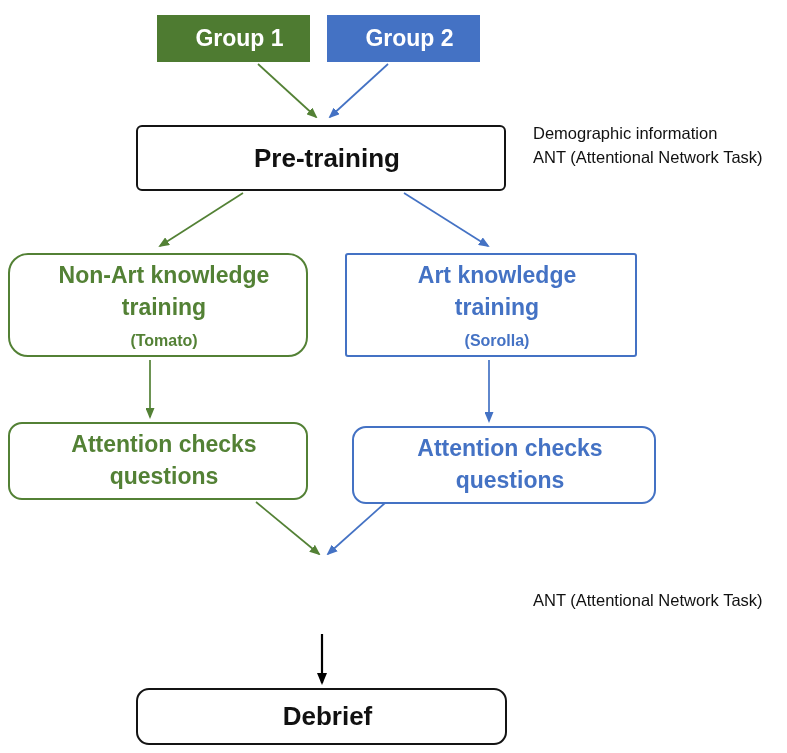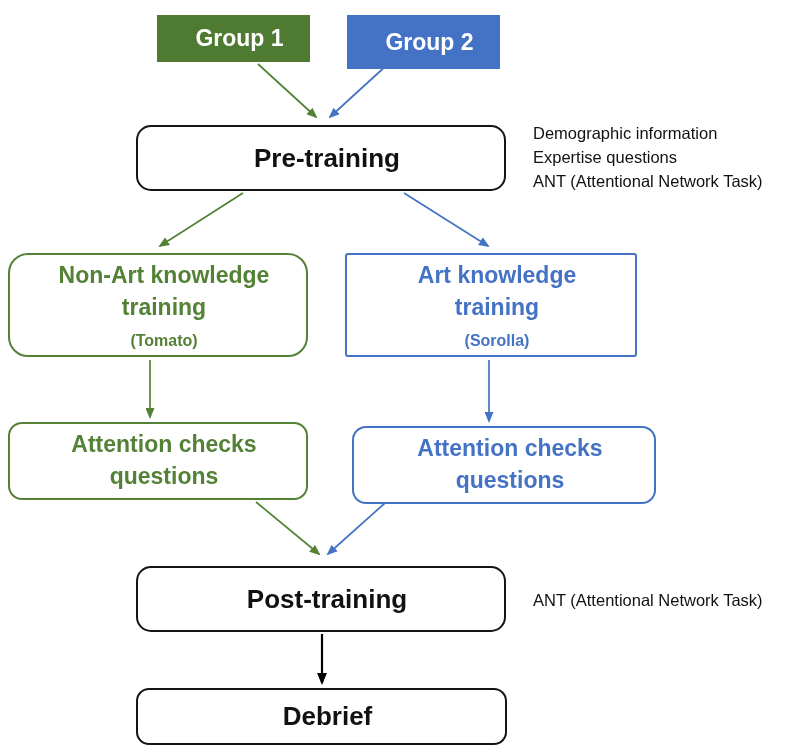--- a/index.html
+++ b/index.html
@@ -29,42 +29,42 @@
     justify-content: center;
     text-align: center;
     box-sizing: border-box;
     padding-left: 12px;
   }
   .fill-green { background: var(--green-fill); color: var(--text-on-fill); }
   .fill-blue  { background: var(--blue-fill);  color: var(--text-on-fill); }
   .outline-black {
     background: #ffffff;
     border: 2.5px solid var(--box-border);
-    border-radius: 15px;
+    border-radius: 6px;
     color: var(--text-dark);
   }
   .outline-green {
     background: #ffffff;
     border: 2px solid var(--green-line);
     border-radius: 17px;
     color: var(--green-line);
   }
   .outline-blue {
     background: #ffffff;
     border: 2px solid var(--blue-line);
     border-radius: 3px;
     color: var(--blue-line);
   }
   .group-label { font-size: 23px; font-weight: 600; }
   .big-label   { font-size: 26px; font-weight: 600; }
   .box-line    { font-size: 23px; font-weight: 600; line-height: 1.38; }
   .subtitle    { font-size: 16px; font-weight: 600; line-height: 1.2; margin-top: 7px; }
 
   #group1       { left: 157px; top: 15px;  width: 153px; height: 47px; }
-  #group2       { left: 327px; top: 15px;  width: 153px; height: 54px; margin-left: 20px; }
+  #group2       { left: 327px; top: 15px;  width: 153px; height: 47px; }
   #pretraining  { left: 136px; top: 125px; width: 370px; height: 66px; }
   #nonart       { left: 8px;   top: 253px; width: 300px; height: 104px; border-radius: 20px; }
   #art          { left: 345px; top: 253px; width: 292px; height: 104px; }
   #attn-left    { left: 8px;   top: 422px; width: 300px; height: 78px; border-radius: 14px; }
   #attn-right   { left: 352px; top: 426px; width: 304px; height: 78px; border-radius: 14px; }
   #posttraining { left: 136px; top: 566px; width: 370px; height: 66px; }
   #debrief      { left: 136px; top: 688px; width: 371px; height: 57px; border-radius: 13px; }
 
   .notes {
     position: absolute;
@@ -116,21 +116,20 @@
   <div id="group2" class="node fill-blue">
     <span class="group-label">Group 2</span>
   </div>
 
   <div id="pretraining" class="node outline-black">
     <span class="big-label">Pre-training</span>
   </div>
 
   <div id="pre-notes" class="notes">
     <div>Demographic information</div>
-    <div>Expertise questions</div>
     <div>ANT (Attentional Network Task)</div>
   </div>
 
   <div id="nonart" class="node outline-green">
     <span class="box-line">Non-Art knowledge</span>
     <span class="box-line">training</span>
     <span class="subtitle">(Tomato)</span>
   </div>
 
   <div id="art" class="node outline-blue">
@@ -142,23 +141,20 @@
   <div id="attn-left" class="node outline-green">
     <span class="box-line">Attention checks</span>
     <span class="box-line">questions</span>
   </div>
 
   <div id="attn-right" class="node outline-blue">
     <span class="box-line">Attention checks</span>
     <span class="box-line">questions</span>
   </div>
 
-  <div id="posttraining" class="node outline-black">
-    <span class="big-label">Post-training</span>
-  </div>
 
   <div id="post-note" class="notes">ANT (Attentional Network Task)</div>
 
   <div id="debrief" class="node outline-black">
     <span class="big-label">Debrief</span>
   </div>
 
 </div>
 
 </body></html>

